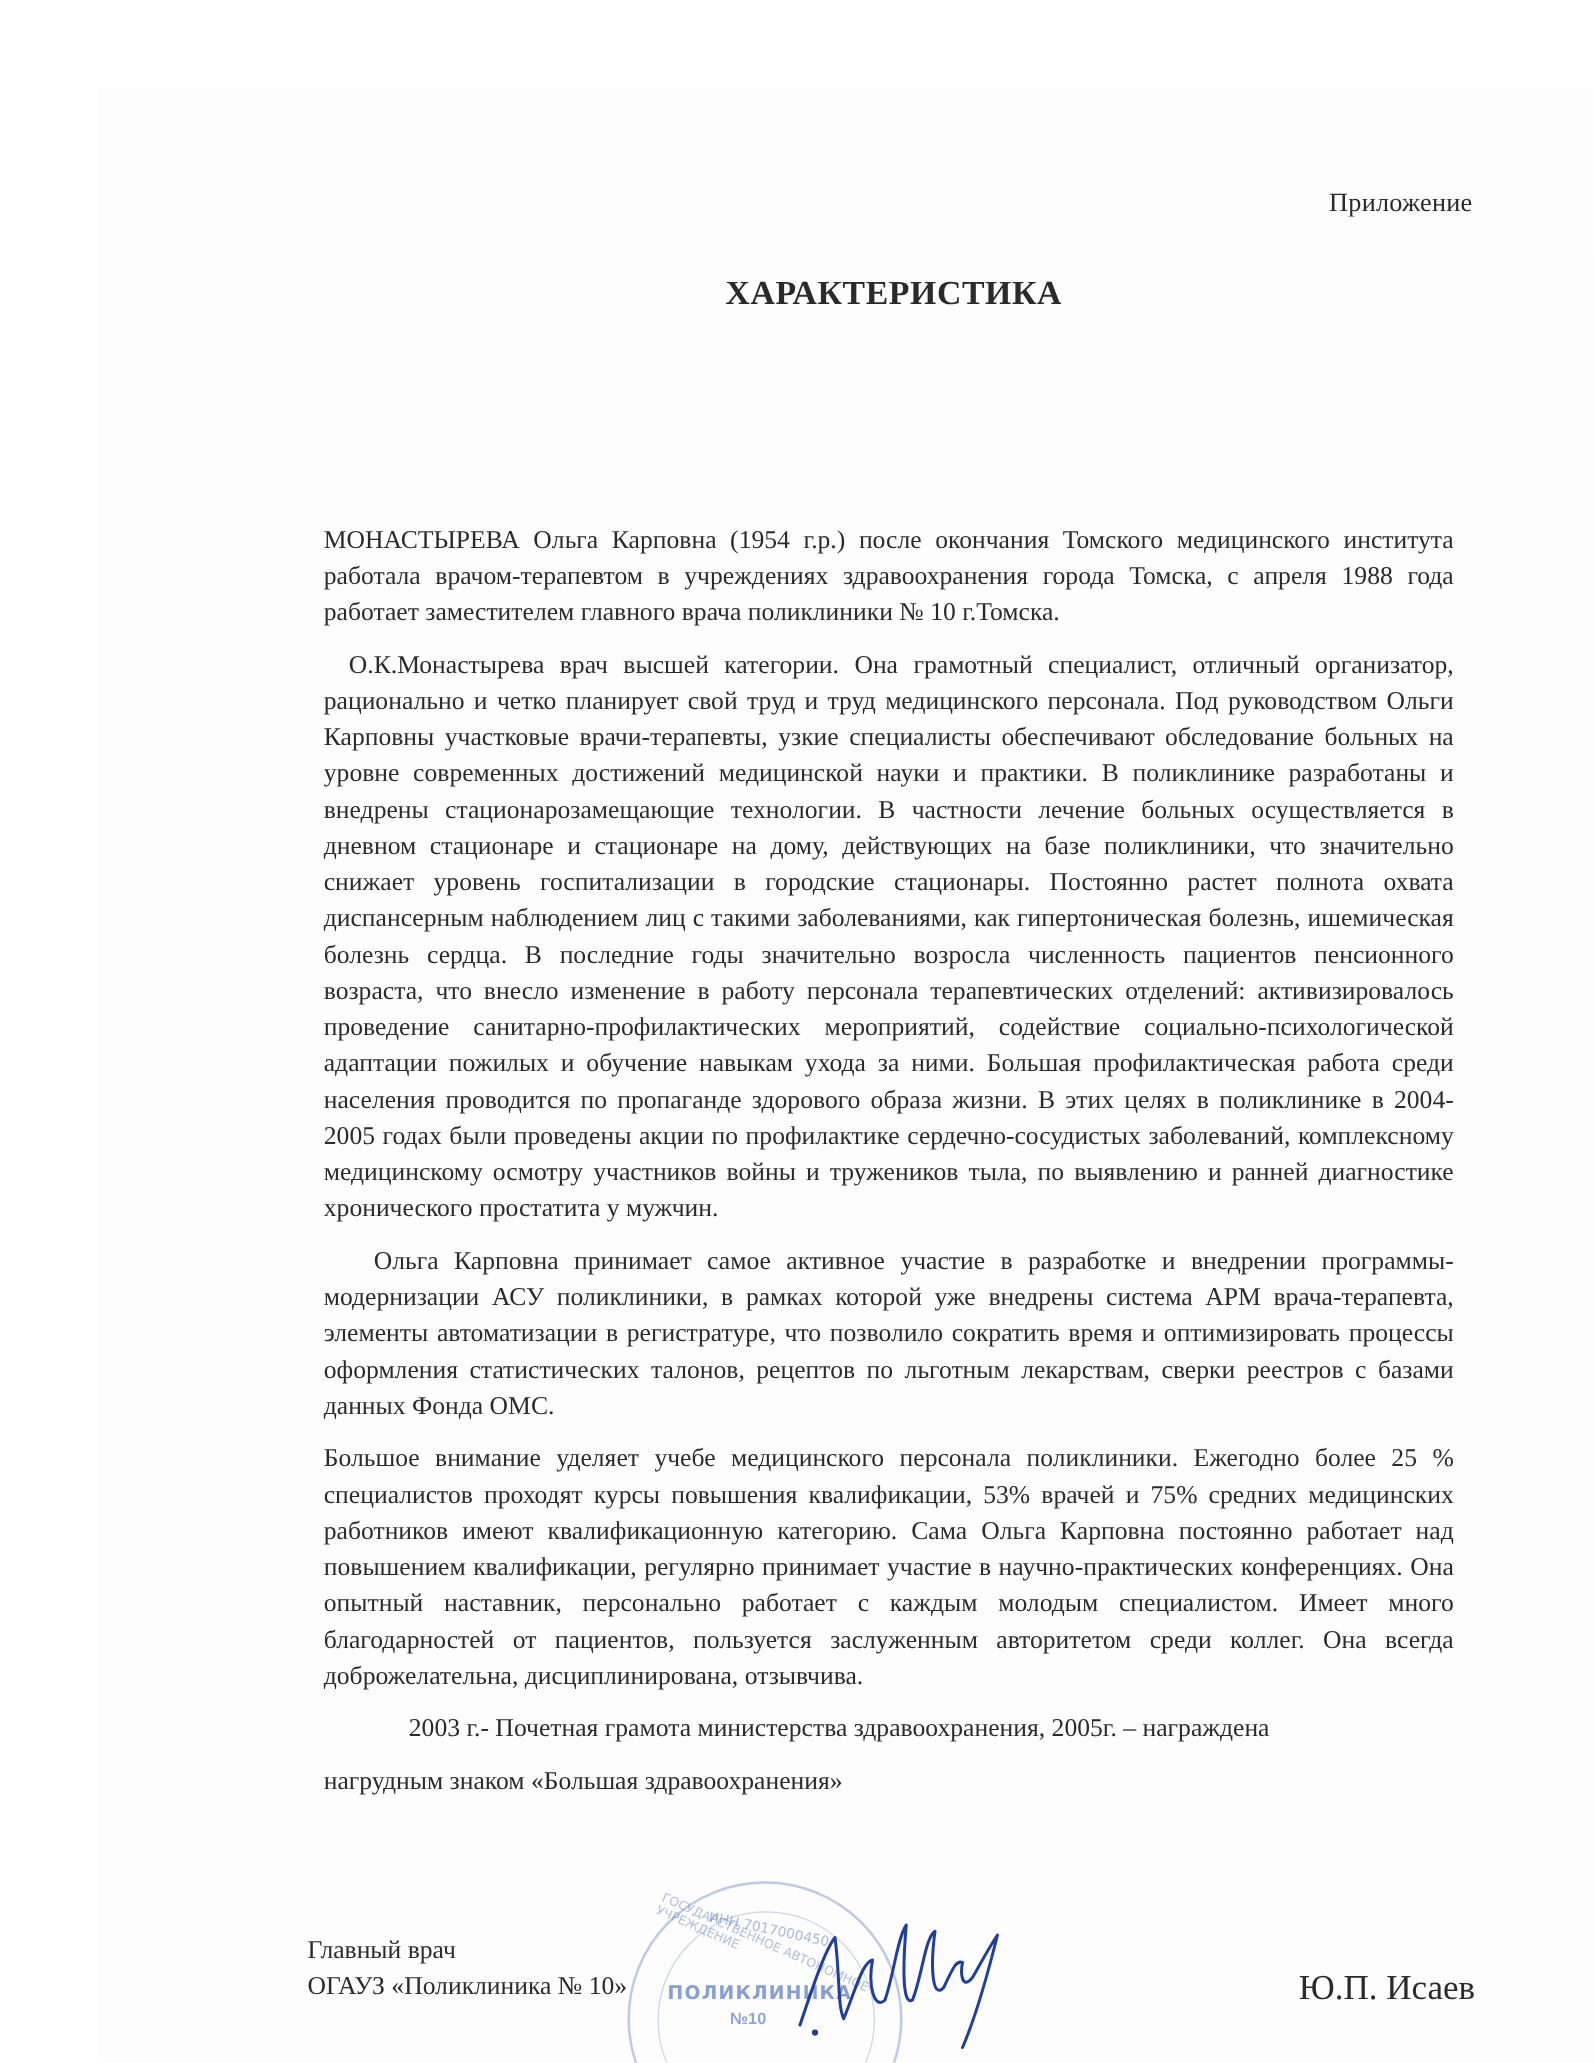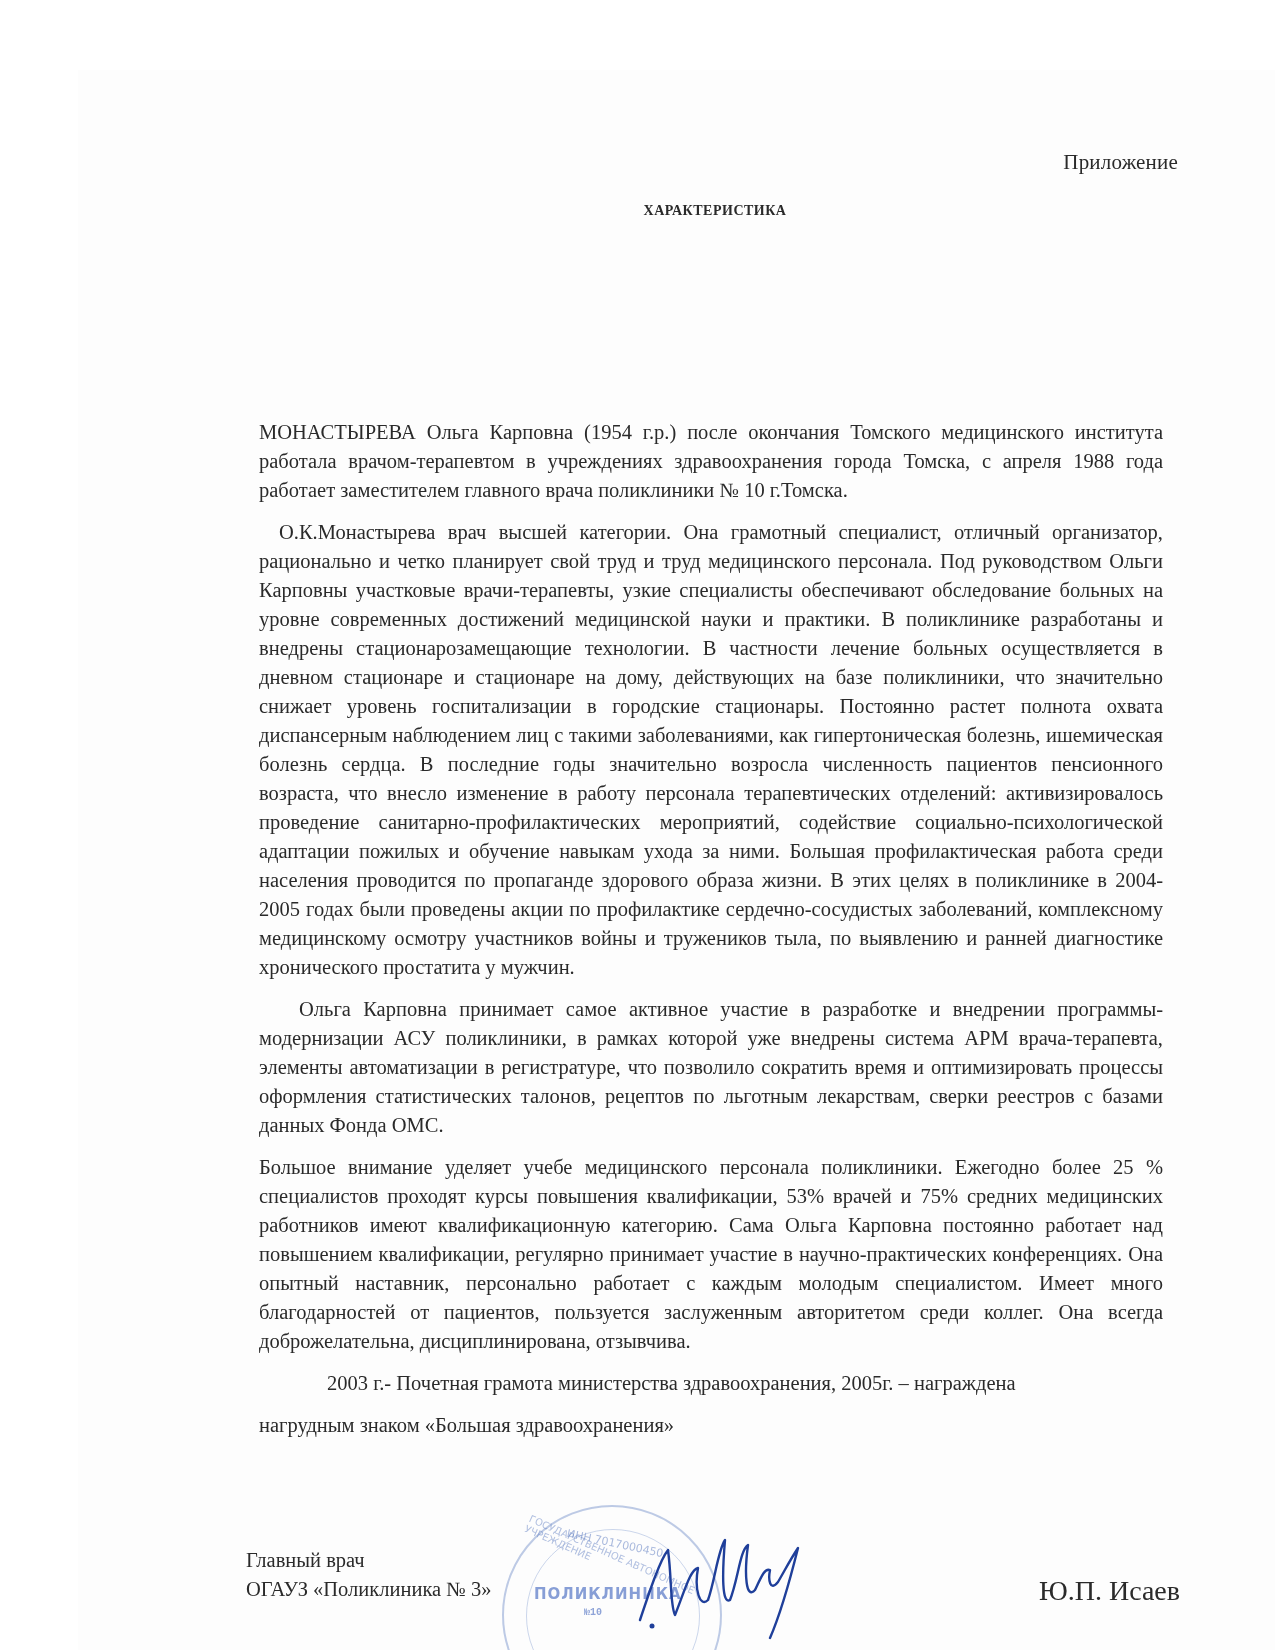--- a/index.html
+++ b/index.html
@@ -35,22 +35,22 @@
       right: 97px;
       top: 150px;
       font-size: 21px;
       letter-spacing: 0.2px;
     }
     .doc-title {
       position: absolute;
       left: 0;
       width: 1100px;
       text-align: center;
-      top: 203px;
-      font-size: 14px;
+      top: 219px;
+      font-size: 27px;
       font-weight: bold;
       letter-spacing: 0.5px;
     }
     .subject {
       position: absolute;
       left: 250px;
       width: 930px;
       top: 266px;
       text-align: center;
       font-size: 23.5px;
@@ -140,23 +140,23 @@
       font-family: "DejaVu Sans", sans-serif;
       font-weight: bold;
       font-size: 15px;
       letter-spacing: 1px;
       color: rgba(95,125,200,0.75);
     }
     .stamp-num {
       position: absolute;
       left: 80px;
       top: 100px;
-      font-family: Liberation Mono, monospace;
-      font-weight: bold;
-      font-size: 10px;
+      font-family: Liberation Sans, sans-serif;
+      font-weight: bold;
+      font-size: 13px;
       color: rgba(95,125,200,0.7);
     }
     .signature {
       position: absolute;
       left: 630px;
       top: 1520px;
       width: 200px;
       height: 120px;
     }
   </style>
@@ -189,18 +189,18 @@
     <div class="stamp-num">№10</div>
   </div>
 
   <svg class="signature" viewBox="0 0 200 120">
     <path d="M10,100 C20,70 30,40 38,30 C42,60 40,85 45,95 C55,70 60,50 68,48 C64,70 70,88 78,80 C85,60 88,30 95,20 C92,55 92,85 100,80 C108,60 110,30 118,25 C114,55 116,80 125,70 C132,55 135,48 140,50 C138,60 140,72 148,62 C155,50 160,40 168,28 C160,60 150,95 140,118" fill="none" stroke="#1f3f9a" stroke-width="2.4" stroke-linecap="round" stroke-linejoin="round"></path>
     <circle cx="22" cy="106" r="2.5" fill="#1f3f9a"></circle>
   </svg>
 
   <div class="signature-block">
     <div>Главный врач</div>
-    <div>ОГАУЗ «Поликлиника № 3»</div>
+    <div>ОГАУЗ «Поликлиника № 10»</div>
   </div>
 
   <div class="signatory-name">Ю.П. Исаев</div>
 
 </div>
 
 </body></html>

